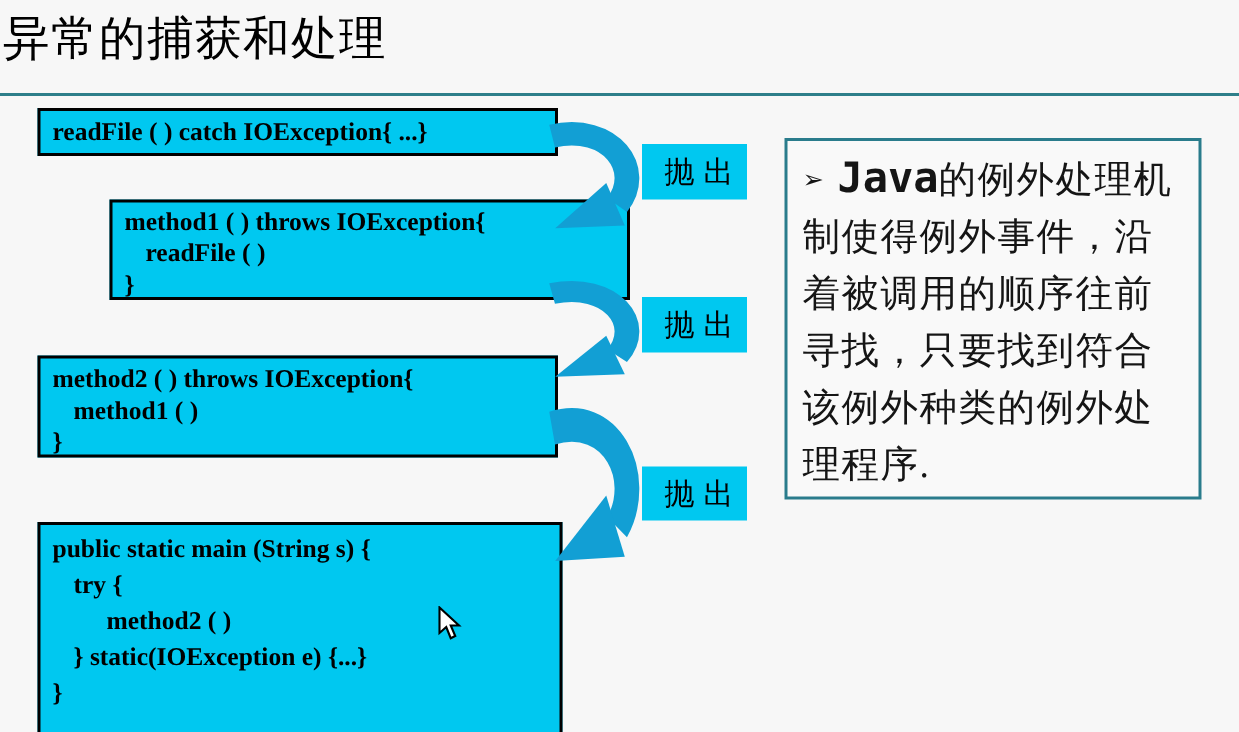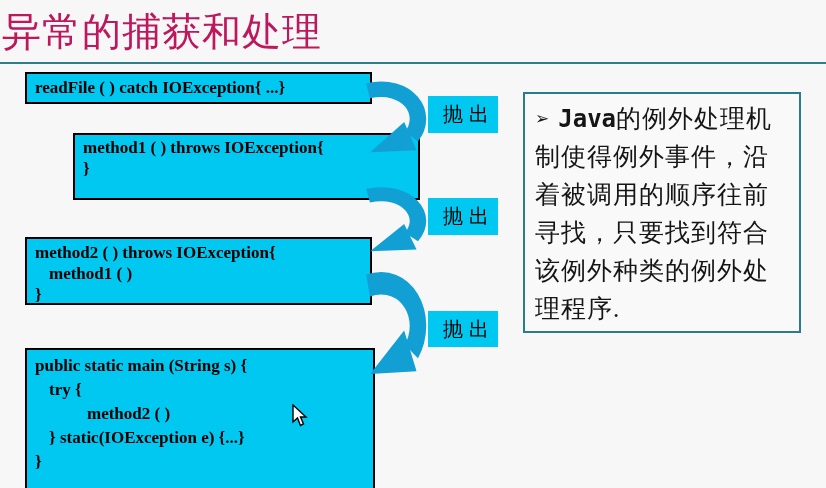--- a/index.html
+++ b/index.html
@@ -10,42 +10,42 @@
     overflow: hidden;
     position: relative;
   }
   #slide {
     position: absolute; left: 0; top: 0; width: 826px; height: 488px;
     background: #f7f7f7;
   }
   
   .slide-title {
     position: absolute; left: 2px; top: 5px;
-    font-size: 39px; font-weight: normal;
-    color: #be185d;
+    font-size: 31px; font-weight: normal;
+    color: #000000;
     letter-spacing: 1px;
     white-space: nowrap;
   }
   .divider {
     position: absolute; left: 0; top: 62px; width: 826px; height: 2px;
     background: #2e7f8a;
   }
   
   .code-box {
     position: absolute; left: 25px; width: 347px;
     background: #00c8f0;
     border: 2px solid #000;
     color: #000;
     font-weight: bold;
     font-size: 17px;
     overflow: hidden;
   }
   .code-line { white-space: nowrap; padding-left: 8px; line-height: 21px; }
   .ind1 { padding-left: 22px; }
-  .ind2 { padding-left: 60px; }
+  .ind2 { padding-left: 44px; }
   #box-readfile { top: 72px; height: 32px; }
   #box-readfile .code-line { line-height: 28px; }
   #box-method1 { top: 133px; height: 67px; padding-top: 2px; margin-left: 48px; }
   #box-method2 { top: 237px; height: 68px; padding-top: 3px; }
   #box-main { top: 348px; height: 166px; width: 350px; padding-top: 4px; }
   #box-main .code-line { line-height: 24px; }
   
   .throw-arrow { position: absolute; left: 366px; }
   #arrow-1 { top: 80px; }
   #arrow-2 { top: 186px; }
@@ -76,40 +76,41 @@
   }
   .note-bullet {
     font-size: 17px;
     display: inline-block;
     vertical-align: 3px;
     margin-right: 8px;
   }
   .note-java {
     font-family: "DejaVu Sans Mono", "Liberation Sans", sans-serif;
     font-weight: bold;
-    font-size: 24px;
+    font-size: 28px;
     letter-spacing: 0;
   }
   
   .cursor { position: absolute; left: 292px; top: 404px; }
 </style>
 </head>
 <body>
 
 <div id="slide">
 
   <div class="slide-title">异常的捕获和处理</div>
   <div class="divider"></div>
 
   <div class="code-box" id="box-readfile">
     <div class="code-line">readFile ( ) catch IOException{ ...}</div>
   </div>
 
   <div class="code-box" id="box-method1">
     <div class="code-line">method1 ( ) throws IOException{</div>
+    <div class="code-line ind1">readFile ( )</div>
     <div class="code-line">}</div>
   </div>
 
   <div class="code-box" id="box-method2">
     <div class="code-line">method2 ( ) throws IOException{</div>
     <div class="code-line ind1">method1 ( )</div>
     <div class="code-line">}</div>
   </div>
 
   <div class="code-box" id="box-main">

